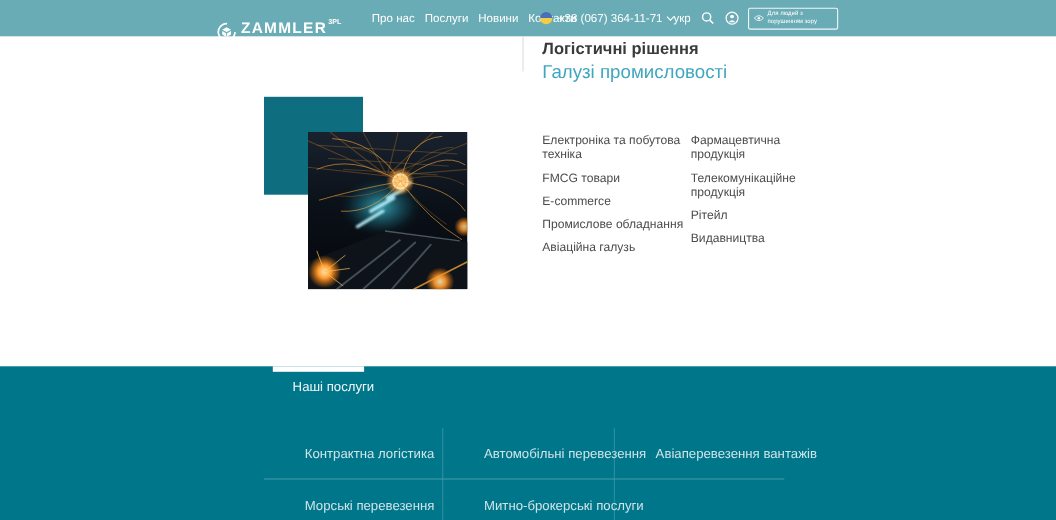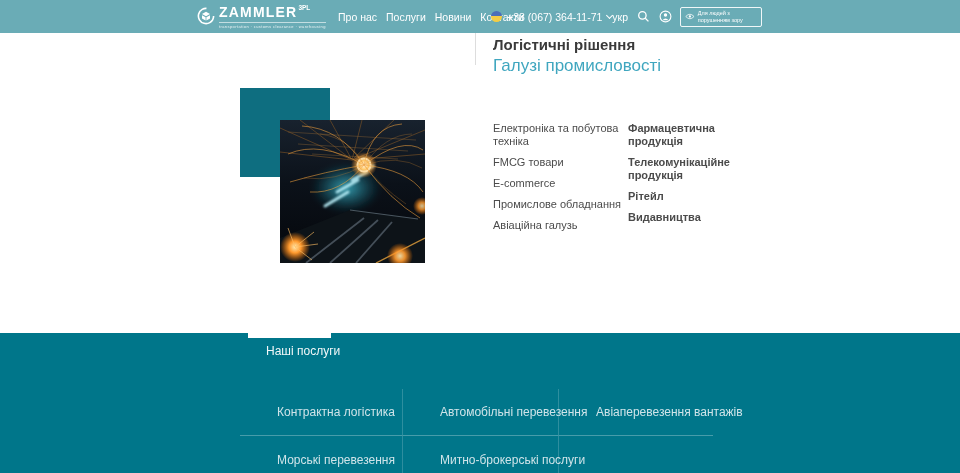--- a/index.html
+++ b/index.html
@@ -7,21 +7,21 @@
   body {
     position:relative; overflow:hidden; background:#fff;
     font-family:"Liberation Sans", sans-serif;
   }
 
   
   .header {
     position:absolute; left:0; top:0; width:960px; height:33px;
     background:#6aacb6;
   }
-  .logo { position:absolute; left:197px; top:5px; display:flex; align-items:flex-start; cursor:pointer; }
+  .logo { position:absolute; left:197px; top:18px; display:flex; align-items:flex-start; cursor:pointer; }
   .logo-icon { width:18px; height:18px; margin-right:4px; margin-top:2px; }
   .logo-textwrap { display:flex; flex-direction:column; }
   .logo-main { display:flex; align-items:flex-start; }
   .logo-word { color:#fff; font-weight:bold; font-size:14px; letter-spacing:1.2px; line-height:15px; }
   .logo-sup { color:#fff; font-size:6.5px; font-weight:bold; margin-left:1px; margin-top:-1px; }
   .logo-tagline {
     color:rgba(255,255,255,0.85); font-size:4px; letter-spacing:0.4px;
     border-top:1px solid rgba(255,255,255,0.6); margin-top:2px; padding-top:1px;
     white-space:nowrap;
   }
@@ -60,21 +60,21 @@
   .heading-divider { position:absolute; left:475px; top:33px; width:1px; height:32px; background:#ddd; }
   .page-title { position:absolute; left:493px; top:36px; font-size:15px; font-weight:bold; color:#3a3a3a; }
   .breadcrumb-link { position:absolute; left:493px; top:56px; font-size:17px; color:#3fa6bf; text-decoration:none; cursor:pointer; }
 
   .industries {
     position:absolute; left:493px; top:122px;
     display:flex; gap:0;
   }
   .ind-col { display:grid; grid-auto-rows:auto; row-gap:8px; align-content:start; }
   .ind-col.c1 { width:135px; }
-  .ind-col.c2 { width:130px;font-weight:bold; }
+  .ind-col.c2 { width:130px; }
   .ind-item { font-size:11px; line-height:13px; color:#4b4b4b; text-decoration:none; cursor:pointer; display:block; }
 
   
   .band { position:absolute; left:0; top:333px; width:960px; height:140px; background:#00768a; }
   .band-notch { position:absolute; left:248px; top:0; width:83px; height:5px; background:#fff; }
   .band-title { position:absolute; left:266px; top:11px; font-size:12px; color:#f2f8f9; }
   .svc-grid {
     position:absolute; left:240px; top:56px; width:473px;
     display:grid; grid-template-columns:163px 156px 154px; grid-auto-rows:47px;
     align-items:center;

